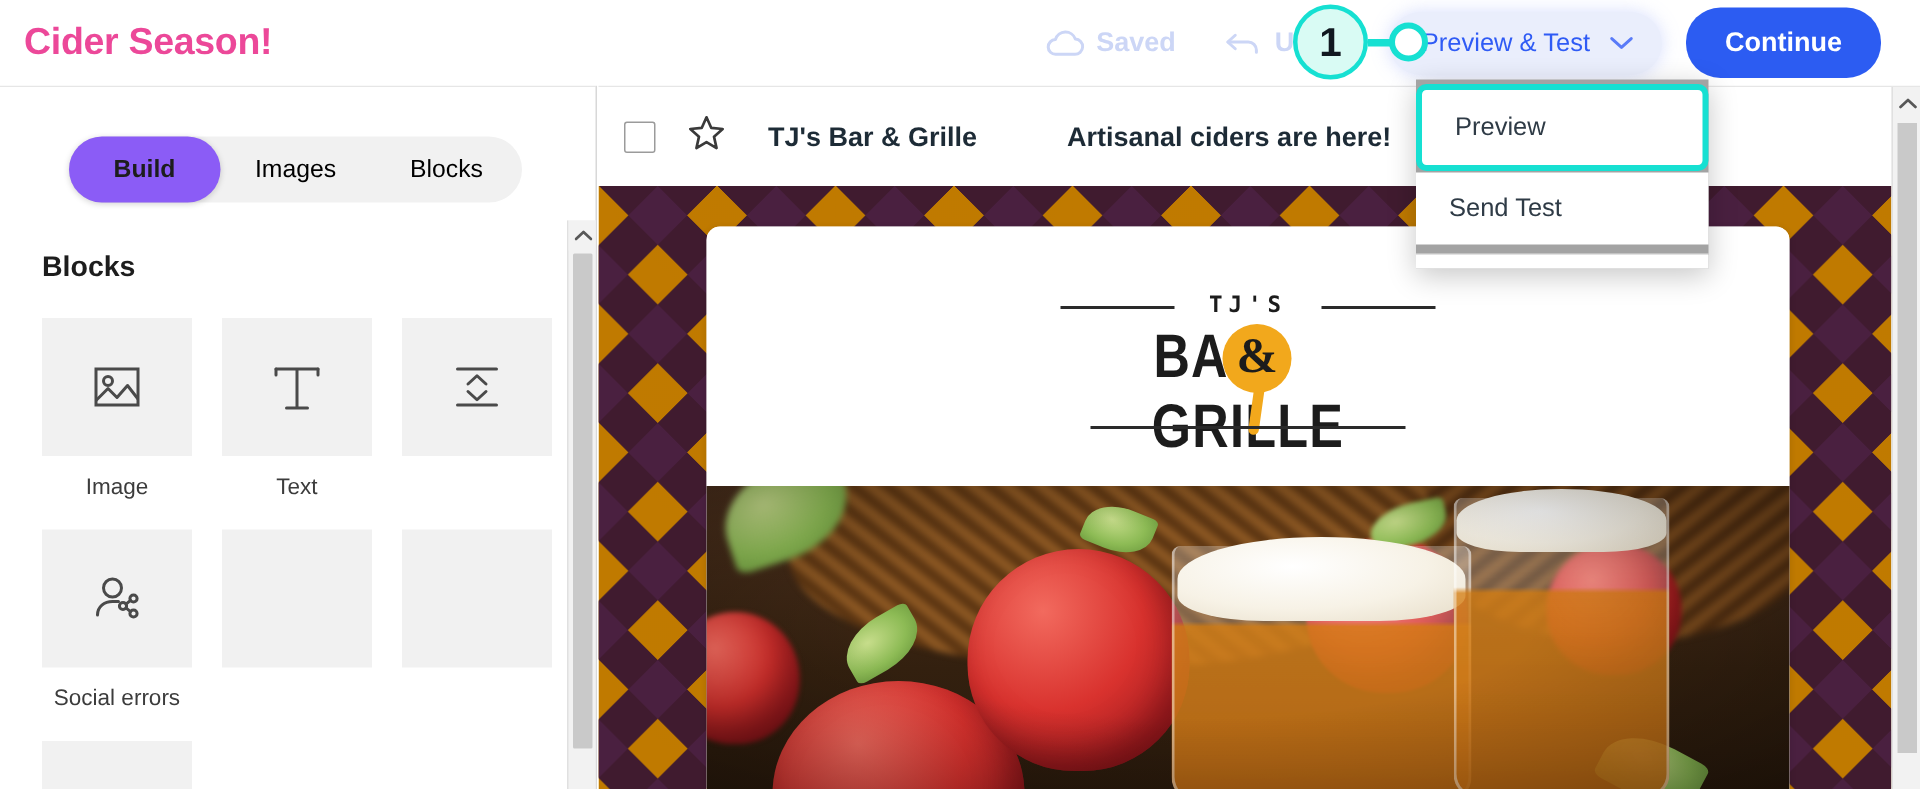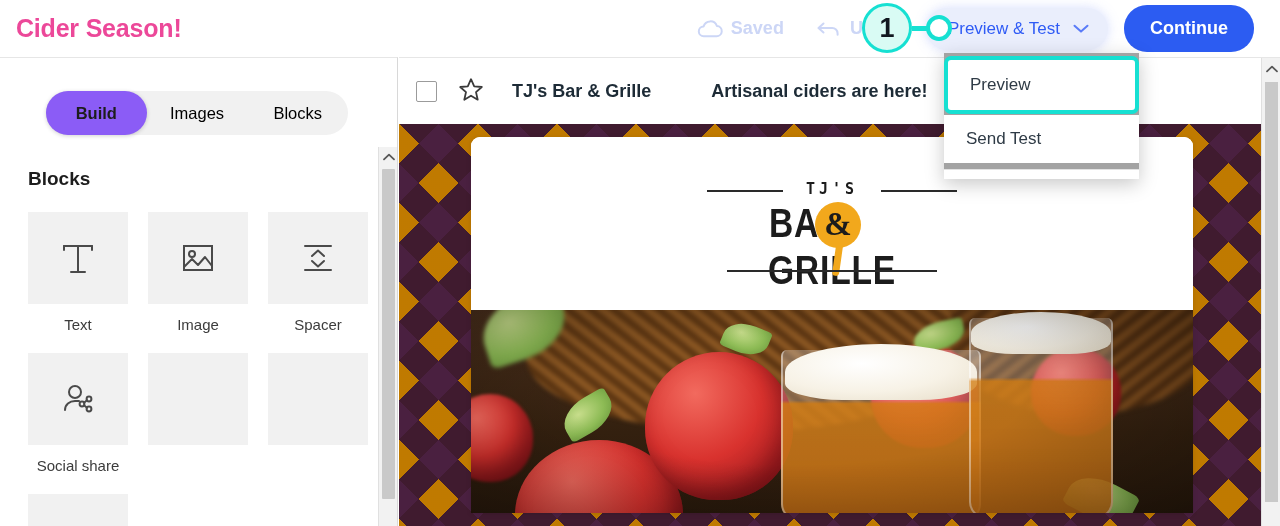--- a/index.html
+++ b/index.html
@@ -227,21 +227,21 @@
   .argyle-overlay {
     position: absolute; inset: 0;
     background-image:
       repeating-linear-gradient(45deg, rgba(138,104,32,0.0) 0 28px, rgba(138,104,32,0.55) 28px 56px),
       repeating-linear-gradient(-45deg, rgba(138,104,32,0.0) 0 28px, rgba(138,104,32,0.55) 28px 56px);
     background-size: 79px 79px, 79px 79px;
     mix-blend-mode: multiply;
     opacity: 0.55;
   }
   .email-card {
-    position: absolute; left: 72px; top: 13px;
+    position: absolute; left: 72px; top: 27px;
     width: 722px; height: 376px;
     background: #ffffff;
     border-radius: 9px 9px 0 0;
     overflow: hidden;
     box-shadow: 0 1px 5px rgba(0,0,0,0.12);
   }
   .logo-block {
     height: 173px;
     display: flex; align-items: center; justify-content: center;
     background: #ffffff;
@@ -424,75 +424,74 @@
 
   <div class="tabs">
     <div class="tab active">Build</div>
     <div class="tab">Images</div>
     <div class="tab">Blocks</div>
   </div>
 
   <div class="blocks-heading">Blocks</div>
 
   <div class="blocks-grid">
-
-    <div class="block-cell">
-      <div class="block-tile">
-        <span>
-          <svg width="48" height="48" viewBox="0 0 48 48" fill="none">
-            <path d="M10 12h28M24 12v26M17 38h14" stroke="#4a4a4a" stroke-width="2" stroke-linecap="round"></path>
-            <path d="M10 12v4M38 12v4" stroke="#4a4a4a" stroke-width="2" stroke-linecap="round"></path>
-          </svg>
-        </span>
-      </div>
-      <div class="block-label">Text</div>
-    </div>
 
     <div class="block-cell">
       <div class="block-tile">
         <span>
           <svg width="48" height="48" viewBox="0 0 48 48" fill="none">
             <rect x="10" y="12" width="28" height="24" stroke="#4a4a4a" stroke-width="2"></rect>
             <circle cx="18" cy="20" r="3" stroke="#4a4a4a" stroke-width="2"></circle>
             <path d="M10 33l8-8 6 6 7-8 7 9" stroke="#4a4a4a" stroke-width="2" stroke-linejoin="round"></path>
           </svg>
         </span>
       </div>
       <div class="block-label">Image</div>
     </div>
 
+    <div class="block-cell">
+      <div class="block-tile">
+        <span>
+          <svg width="48" height="48" viewBox="0 0 48 48" fill="none">
+            <path d="M10 12h28M24 12v26M17 38h14" stroke="#4a4a4a" stroke-width="2" stroke-linecap="round"></path>
+            <path d="M10 12v4M38 12v4" stroke="#4a4a4a" stroke-width="2" stroke-linecap="round"></path>
+          </svg>
+        </span>
+      </div>
+      <div class="block-label">Text</div>
+    </div>
+
 
 
     <div class="block-cell">
       <div class="block-tile">
         <span>
           <svg width="48" height="48" viewBox="0 0 48 48" fill="none">
             <path d="M11 12h26M11 36h26" stroke="#4a4a4a" stroke-width="2" stroke-linecap="round"></path>
             <path d="M18 22l6-5.5 6 5.5" stroke="#4a4a4a" stroke-width="2" stroke-linecap="round" stroke-linejoin="round"></path>
             <path d="M18 27l6 5.5 6-5.5" stroke="#4a4a4a" stroke-width="2" stroke-linecap="round" stroke-linejoin="round"></path>
           </svg>
         </span>
       </div>
-      <div class="block-label">Spacer</div>
     </div>
 
     <div class="block-cell">
       <div class="block-tile">
         <span>
           <svg width="48" height="48" viewBox="0 0 48 48" fill="none">
             <circle cx="21" cy="17" r="6" stroke="#4a4a4a" stroke-width="2"></circle>
             <path d="M11 35c0-5.5 4.5-9 10-9h4" stroke="#4a4a4a" stroke-width="2" stroke-linecap="round"></path>
             <circle cx="35" cy="24" r="2.4" stroke="#4a4a4a" stroke-width="2"></circle>
             <circle cx="35" cy="34" r="2.4" stroke="#4a4a4a" stroke-width="2"></circle>
             <circle cx="28" cy="29" r="2.4" stroke="#4a4a4a" stroke-width="2"></circle>
             <path d="M30 27.8l3-2.5M30 30.3l3 2.4" stroke="#4a4a4a" stroke-width="2" stroke-linecap="round"></path>
           </svg>
         </span>
       </div>
-      <div class="block-label">Social share</div>
+      <div class="block-label">Social errors</div>
     </div>
 
     <div class="block-cell">
       <div class="block-tile"></div>
     </div>
     <div class="block-cell">
       <div class="block-tile"></div>
     </div>
     <div class="block-cell">
       <div class="block-tile"></div>

